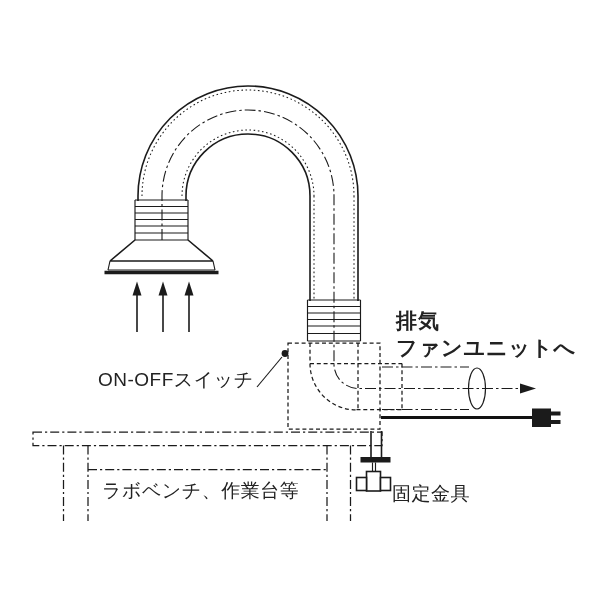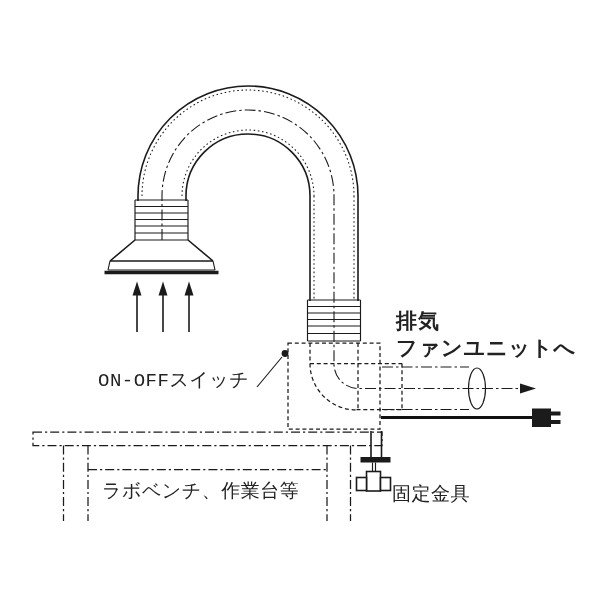--- a/index.html
+++ b/index.html
@@ -1,18 +1,18 @@
 <!DOCTYPE html>
 <html><head>
 <meta charset="utf-8">
 <style>
   html,body { margin:0; padding:0; background:#ffffff; }
   .stage {
     position:relative; width:600px; height:600px; background:#ffffff;
-    font-family:Liberation Mono, monospace; overflow:hidden;
+    font-family:Liberation Sans, sans-serif; overflow:hidden;
   }
   svg { position:absolute; left:0; top:0; }
 
   
   .s   { stroke:#1b1b1b; fill:none; stroke-width:1.6; }
   .s2  { stroke:#1b1b1b; fill:none; stroke-width:1.15; }
   .dt  { stroke:#1b1b1b; fill:none; stroke-width:1.05; stroke-dasharray:1.6 2.6; }
   .dh  { stroke:#1b1b1b; fill:none; stroke-width:1.25; stroke-dasharray:4 2.8; }
   .cl  { stroke:#1b1b1b; fill:none; stroke-width:1.1;  stroke-dasharray:11 3 2.5 3; }
   .tb  { stroke:#1b1b1b; fill:none; stroke-width:1.25; stroke-dasharray:9 3 2.2 3; }

